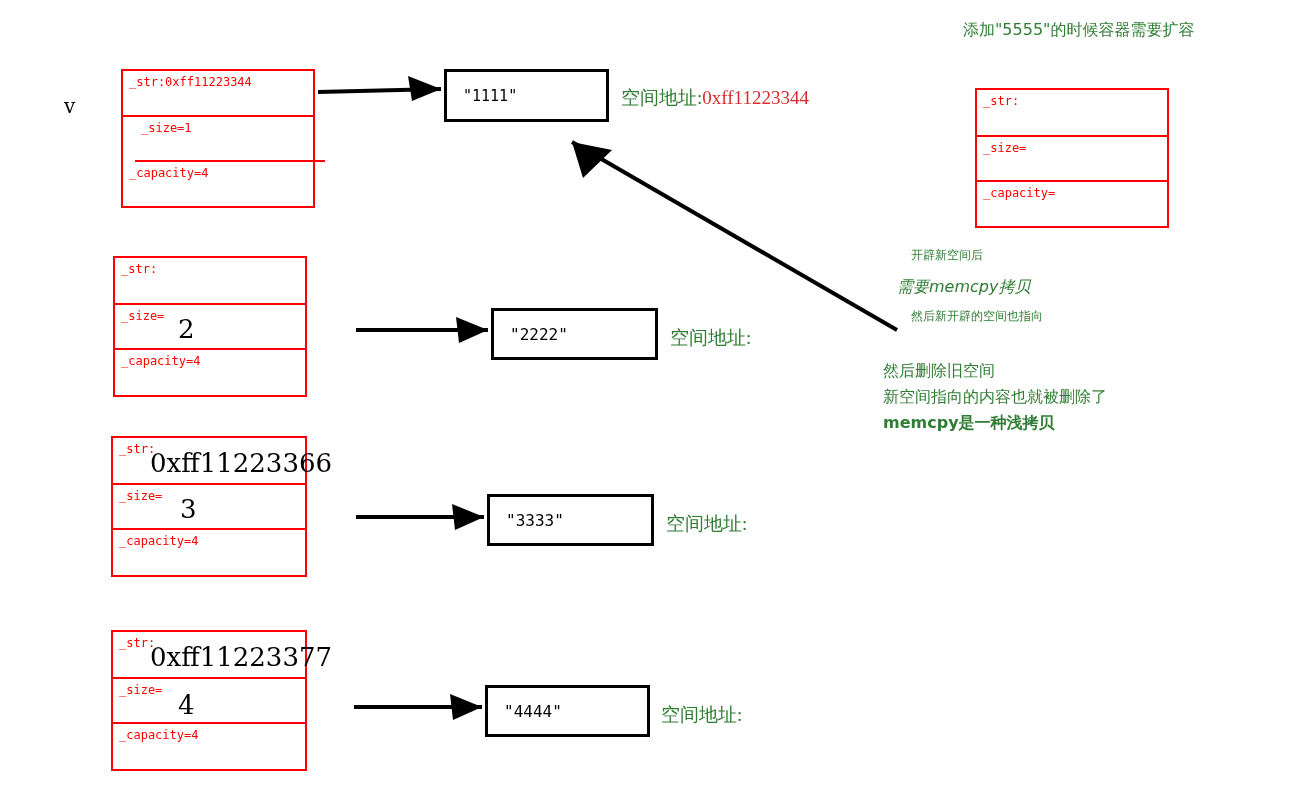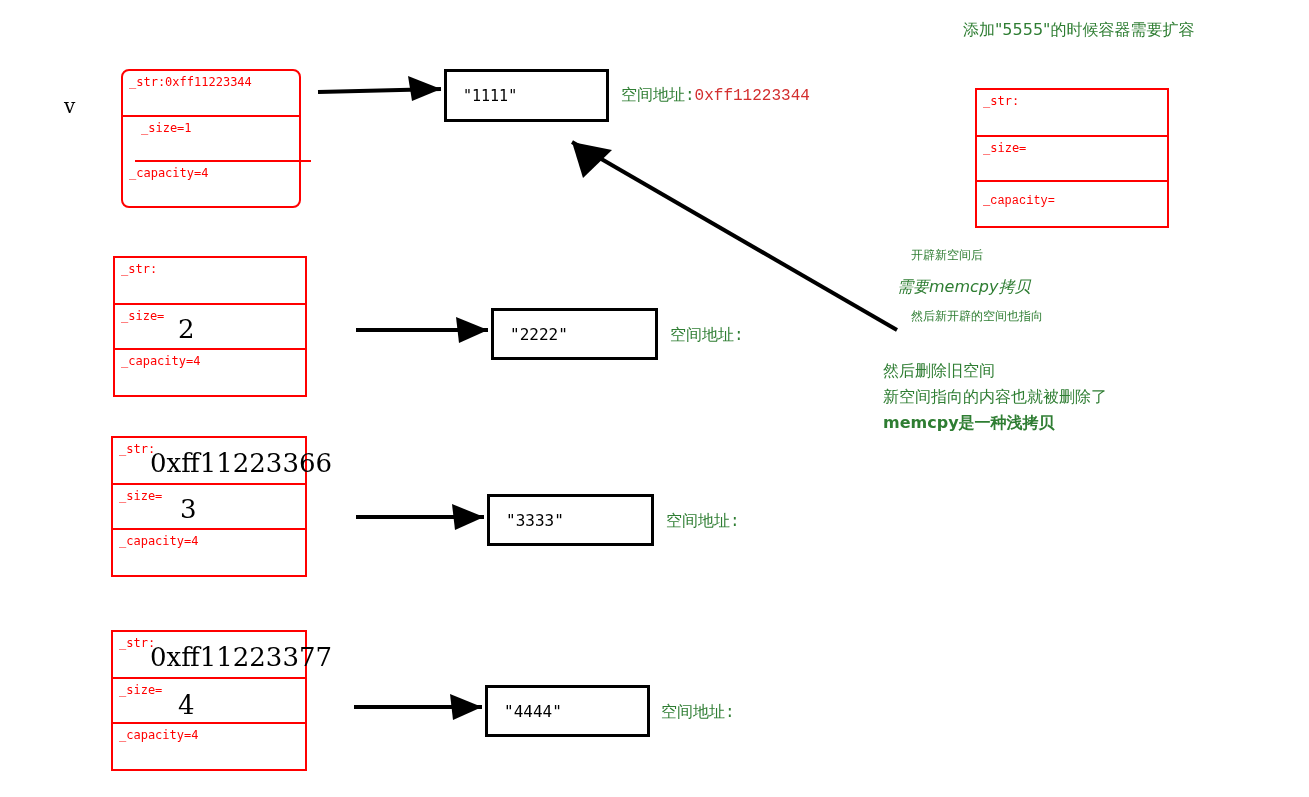--- a/index.html
+++ b/index.html
@@ -56,22 +56,22 @@
     display: flex;
     align-items: center;
     font-family: "DejaVu Sans Mono", monospace;
     color: #000000;
     background: transparent;
   }
   .strbox span { padding-left: 16px; }
 
   .addr-label {
     position: absolute;
-    font-family: Liberation Mono, monospace;
-    font-size: 16px;
+    font-family: Liberation Serif, serif;
+    font-size: 19px;
     color: #2e7d32;
     white-space: nowrap;
   }
   .addr-label .hex { color: #d32f2f; }
 
   .note {
     position: absolute;
     font-family: "DejaVu Sans", sans-serif;
     color: #2e7d32;
     white-space: nowrap;
@@ -94,21 +94,21 @@
 </style>
 </head>
 <body>
 
 <div class="canvas">
 
   <div class="note" style="left:963px; top:20px; font-size:16px;">添加"5555"的时候容器需要扩容</div>
 
   <div class="vlabel" style="left:64px; top:94px;">v</div>
 
-  <div class="struct" style="left:121px; top:69px; width:180px; height:139px;border-radius:8px;">
+  <div class="struct" style="left:121px; top:69px; width:194px; height:139px;">
     <div class="cell" style="top:0; height:46px;">_str:0xff11223344</div>
     <div class="cell" style="top:46px; height:45px;margin-left:12px;">_size=1</div>
     <div class="cell last" style="top:91px; height:44px;">_capacity=4</div>
   </div>
 
   <div class="struct" style="left:113px; top:256px; width:194px; height:141px;">
     <div class="cell" style="top:0; height:47px;">_str:</div>
     <div class="cell" style="top:47px; height:45px;">_size=</div>
     <div class="cell last" style="top:92px; height:45px;">_capacity=4</div>
   </div>
@@ -126,21 +126,21 @@
     <div class="cell" style="top:0; height:47px;">_str:</div>
     <div class="cell" style="top:47px; height:45px;">_size=</div>
     <div class="cell last" style="top:92px; height:45px;">_capacity=4</div>
   </div>
   <div class="bignum" style="left:150px; top:642px; font-size:26px;">0xff11223377</div>
   <div class="bignum" style="left:178px; top:690px; font-size:26px;">4</div>
 
   <div class="struct" style="left:975px; top:88px; width:194px; height:140px;">
     <div class="cell" style="top:0; height:47px;">_str:</div>
     <div class="cell" style="top:47px; height:45px;">_size=</div>
-    <div class="cell last" style="top:100px; height:57px;font-family:Liberation Mono, monospace;">_capacity=</div>
+    <div class="cell last" style="top:92px; height:57px;">_capacity=</div>
   </div>
 
   <div class="strbox" style="left:444px; top:69px; width:165px; height:53px; font-size:15px;">
     <span>"1111"</span>
   </div>
   <div class="addr-label" style="left:621px; top:85px;">
     <span>空间地址:</span><span class="hex">0xff11223344</span>
   </div>
 
   <div class="strbox" style="left:491px; top:308px; width:167px; height:52px; font-size:16px;">

